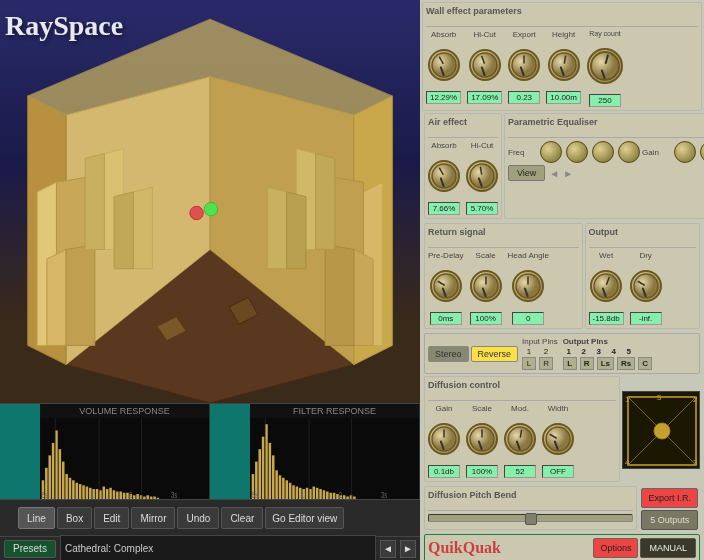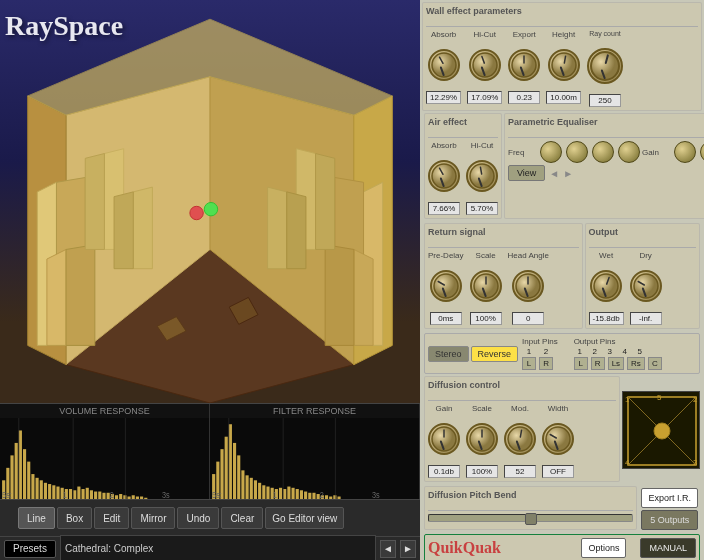--- a/index.html
+++ b/index.html
@@ -61,21 +61,22 @@
       background: #1a1a1a;
       border-top: 1px solid #444;
     }
 
     .graph-panel {
       flex: 1;
       display: flex;
       flex-direction: column;
       border-right: 1px solid #333;
       position: relative;
-      background: #4d7c0f;
+      background: #0f766e;
+      padding-left: 40px;
     }
 
     .graph-title {
       text-align: center;
       font-size: 9px;
       color: #888;
       padding: 2px;
       background: #111;
     }
 
@@ -115,21 +116,21 @@
       height: 24px;
       background: #2a2a2a;
       border-top: 1px solid #444;
       padding: 0 4px;
       gap: 4px;
     }
 
     .status-btn {
       height: 18px;
       padding: 0 8px;
-      background: #000000;
+      background: #14532d;
       border: 1px solid #555;
       color: #ddd;
       font-size: 10px;
       cursor: pointer;
       border-radius: 2px;
     }
 
     .preset-display {
       flex: 1;
       background: #1a1a1a;
@@ -214,21 +215,21 @@
       border-radius: 2px;
       color: #333;
     }
 
     .mode-btn.active {
       background: #888870;
     }
 
     .export-btn {
       padding: 4px 6px;
-      background: #ffffff;
+      background: #ef4444;
       border: 1px solid #666;
       font-size: 9px;
       cursor: pointer;
       color: #222;
       border-radius: 2px;
     }
 
     .outputs-btn {
       padding: 4px 6px;
       background: #7a7860;
@@ -284,21 +285,21 @@
 
     .knob-col {
       display: flex;
       flex-direction: column;
       align-items: center;
       gap: 10px;
     }
 
     .value-display {
       font-size: 8px;
-      background: #e5e5e5;
+      background: #86efac;
       border: 1px inset #999;
       padding: 1px 3px;
       min-width: 32px;
       text-align: center;
       color: #222;
     }
 
     .eq-grid {
       display: flex;
       gap: 2px;
@@ -838,21 +839,21 @@
           <div style="display:flex; gap:3px;">
             <span style="font-size:8px; text-align:center; min-width:14px;">1</span>
             <span style="font-size:8px; text-align:center; min-width:14px;">2</span>
           </div>
           <div style="display:flex; gap:3px;">
             <span class="pin-char">L</span>
             <span class="pin-char">R</span>
           </div>
         </div>
 
-        <div style="display:flex; flex-direction:column; gap:1px; margin-left:12px;">
+        <div style="display:flex; flex-direction:column; gap:1px; margin-left:1px;font-weight:bold;">
           <div style="font-size:8px; color:#444;">Output Pins</div>
           <div style="display:flex; gap:3px;">
             <span style="font-size:8px; text-align:center; min-width:12px;">1</span>
             <span style="font-size:8px; text-align:center; min-width:12px;">2</span>
             <span style="font-size:8px; text-align:center; min-width:12px;">3</span>
             <span style="font-size:8px; text-align:center; min-width:12px;">4</span>
             <span style="font-size:8px; text-align:center; min-width:12px;">5</span>
           </div>
           <div style="display:flex; gap:3px;">
             <span class="pin-char">L</span>
@@ -969,21 +970,21 @@
         <div style="display:flex; flex-direction:column; gap:2px; padding:2px;">
           <button class="export-btn">Export I.R.</button>
           <button class="outputs-btn">5 Outputs</button>
         </div>
       </div>
 
       <div style="display:flex; align-items:center; margin: auto 2px 2px 2px; background:#ccc8b0; border:1px solid #15803d; padding:3px; border-radius:2px;">
         <div class="logo-text">
           <span>Quik</span><span style="color:#c84040;">Quak</span>
         </div>
-        <div style="margin-left:auto; display:flex; gap:14px;">
+        <div style="margin-left:auto; display:flex; gap:2px;">
           <button class="export-btn">Options</button>
           <button style="padding:3px 8px; background:#3a3a2a; border:1px solid #555; font-size:9px; cursor:pointer; color:#eee; border-radius:2px;">MANUAL</button>
         </div>
       </div>
 
     </div>
   </div>
 </div>
 
 </body></html>

